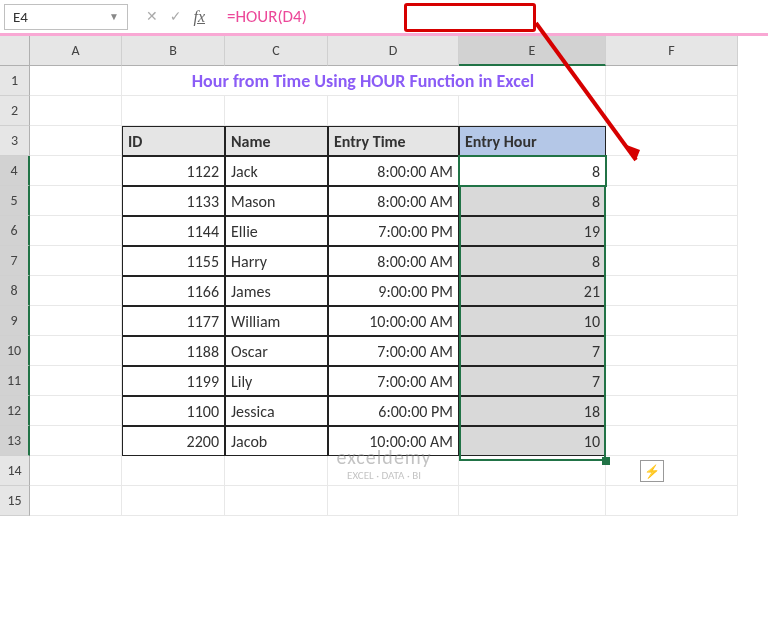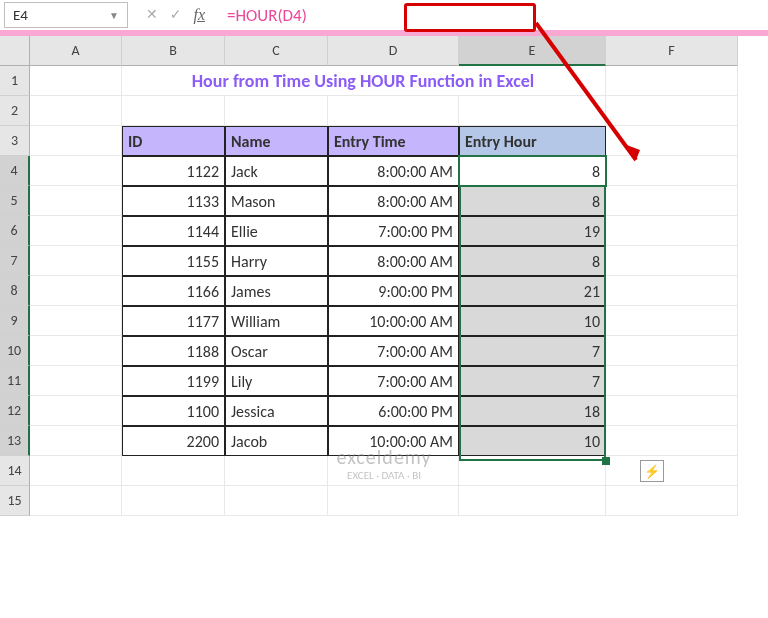--- a/index.html
+++ b/index.html
@@ -1,36 +1,36 @@
 <!DOCTYPE html>
 <html><head>
   <meta charset="utf-8">
   <style>
     * { box-sizing: border-box; margin: 0; padding: 0; }
     body { font-family: Calibri, Arial, sans-serif; font-size: 15px; background: #fff; color: #333; width: 768px; height: 618px; overflow: hidden; position: relative; }
     
-    .formula-bar { display: flex; align-items: center; height: 36px; border-bottom: 6px solid #f9a8d4; background: #fff; }
+    .formula-bar { display: flex; align-items: center; height: 36px; border-bottom: 3px solid #f9a8d4; background: #fff; }
     .name-box { width: 124px; border: 1px solid #c0c0c0; margin: 4px; padding: 3px 8px; background: #fff; display: flex; align-items: center; justify-content: space-between; font-size: 15px; }
     .name-box .drop { color: #888; font-size: 10px; }
     .fb-btns { display: flex; gap: 4px; margin: 0 10px; }
     .fb-btn { color: #aaa; font-size: 14px; padding: 2px 4px; }
     .fb-btn.fx { font-style: italic; color: #666; font-family: serif; font-size: 16px; text-decoration: underline; }
     .formula-input { flex: 1; font-size: 17px; padding: 4px 8px; color: #ec4899; }
     
     .grid-area { position: relative; }
     .grid { display: grid; grid-template-columns: 30px 92px 103px 103px 131px 147px 132px; grid-auto-rows: 30px; }
     .col-header { background: #e6e6e6; border-right: 1px solid #d0d0d0; border-bottom: 1px solid #b0b0b0; text-align: center; font-size: 14px; color: #444; display: flex; align-items: center; justify-content: center; }
     .col-header.active { background: #d2d2d2; border-bottom: 2px solid #217346; }
     .row-header { background: #e6e6e6; border-right: 1px solid #b0b0b0; border-bottom: 1px solid #d0d0d0; text-align: center; font-size: 14px; color: #444; display: flex; align-items: center; justify-content: center; }
     .row-header.active { background: #d2d2d2; border-right: 2px solid #217346; }
     .corner { background: #e6e6e6; border-right: 1px solid #b0b0b0; border-bottom: 1px solid #b0b0b0; }
     .cell { border-right: 1px solid #e8e8e8; border-bottom: 1px solid #e8e8e8; display: flex; align-items: center; padding: 0 4px; }
     
     .title-cell { color: #8b5cf6; font-weight: bold; font-size: 18px; justify-content: center; }
-    .th { background: #c4b5fd; border: 1px solid #222 !important; font-weight: bold; font-size: 16px; padding: 0 5px; }
+    .th { background: #e5e5e5; border: 1px solid #222 !important; font-weight: bold; font-size: 16px; padding: 0 5px; }
     .th.hl { background: #b4c7e7; }
     .td { border: 1px solid #222 !important; font-size: 16px; padding: 0 5px; background: #fff; }
     .td.num { justify-content: flex-end; padding-left: 16px; }
     .td.sel { background: #d9d9d9; }
     .td.active { background: #fff; outline: 2px solid #217346; outline-offset: -1px; z-index: 10; }
     .fill-handle { position: absolute; width: 8px; height: 8px; background: #217346; bottom: -4px; right: -4px; z-index: 11; }
     
     .callout { position: absolute; top: 3px; left: 404px; width: 132px; height: 29px; border: 3px solid #d60000; border-radius: 3px; z-index: 50; }
     .arrow-line { position: absolute; z-index: 49; }
     .autofill-icon { position: absolute; width: 24px; height: 22px; border: 1px solid #999; background: #fff; display: flex; align-items: center; justify-content: center; font-size: 13px; right: 104px; top: 460px; z-index: 20; }

